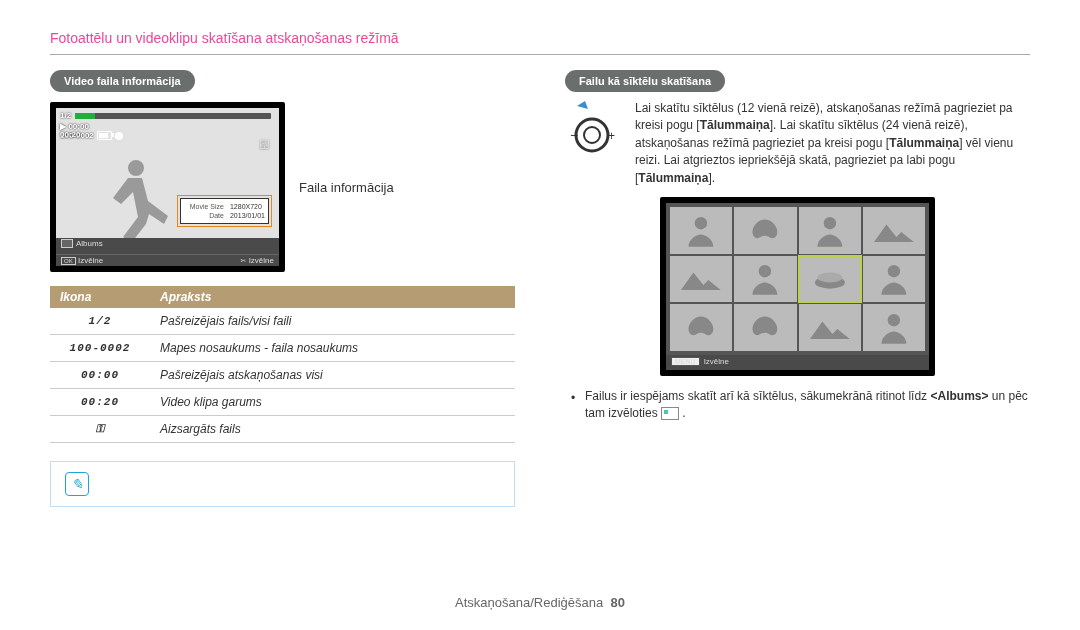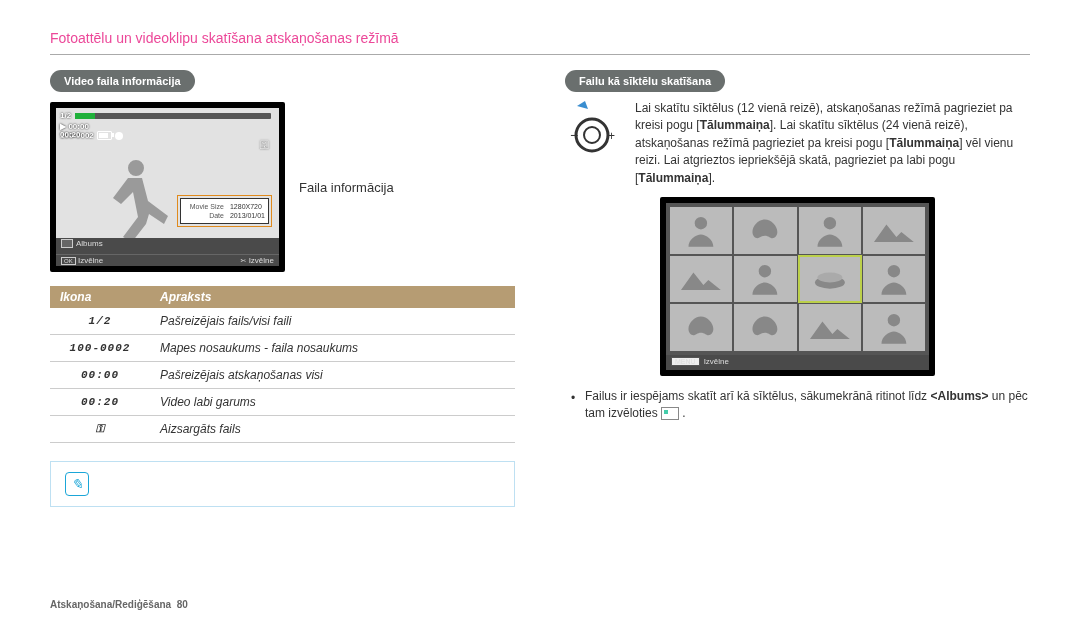--- a/index.html
+++ b/index.html
@@ -301,25 +301,24 @@
   }
   .tiny-icon::before {
     content: ""; position: absolute; left: 2px; top: 2px; width: 4px; height: 4px; background: #4ca;
   }
   .press-line {
     font-size: 14px;
     margin-top: 14px;
     color: #222;
   }
   .footer {
-    text-align: left;
-    font-size: 10px;
+    text-align: center;
+    font-size: 13px;
     color: #666;
     margin-top: 4px;
-    font-weight: bold;
   }
 </style>
 </head>
 <body>
 
 <div class="page">
   <div class="page-header">Fotoattēlu un videoklipu skatīšana atskaņošanas režīmā</div>
   <hr class="hr">
 
   <div class="columns">
@@ -396,21 +395,21 @@
             <tr>
               <td class="icon-cell lcd-text">100-0002</td>
               <td>Mapes nosaukums - faila nosaukums</td>
             </tr>
             <tr>
               <td class="icon-cell lcd-text">00:00</td>
               <td>Pašreizējais atskaņošanas visi</td>
             </tr>
             <tr>
               <td class="icon-cell lcd-text">00:20</td>
-              <td>Video labi garums</td>
+              <td>Video klipa garums</td>
             </tr>
             <tr>
               <td class="icon-cell ">⚿</td>
               <td>Aizsargāts fails</td>
             </tr>
           </tbody>
       </table>
 
       <div class="note-box">
         <div class="note-icon">✎</div>

